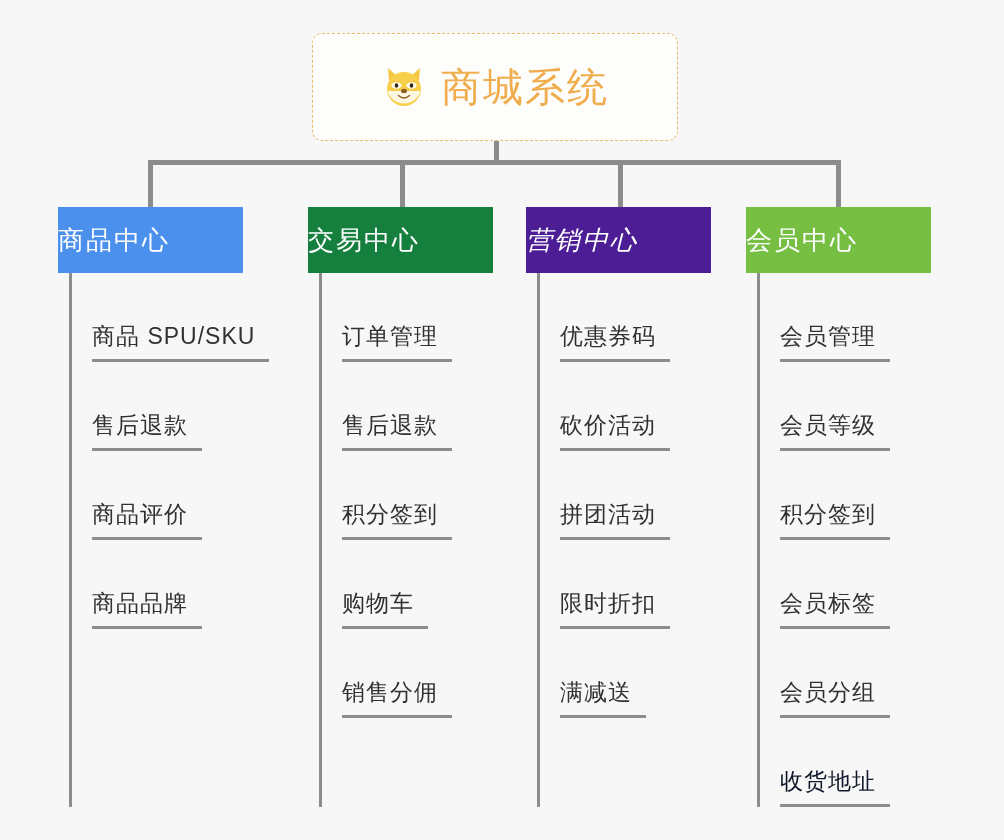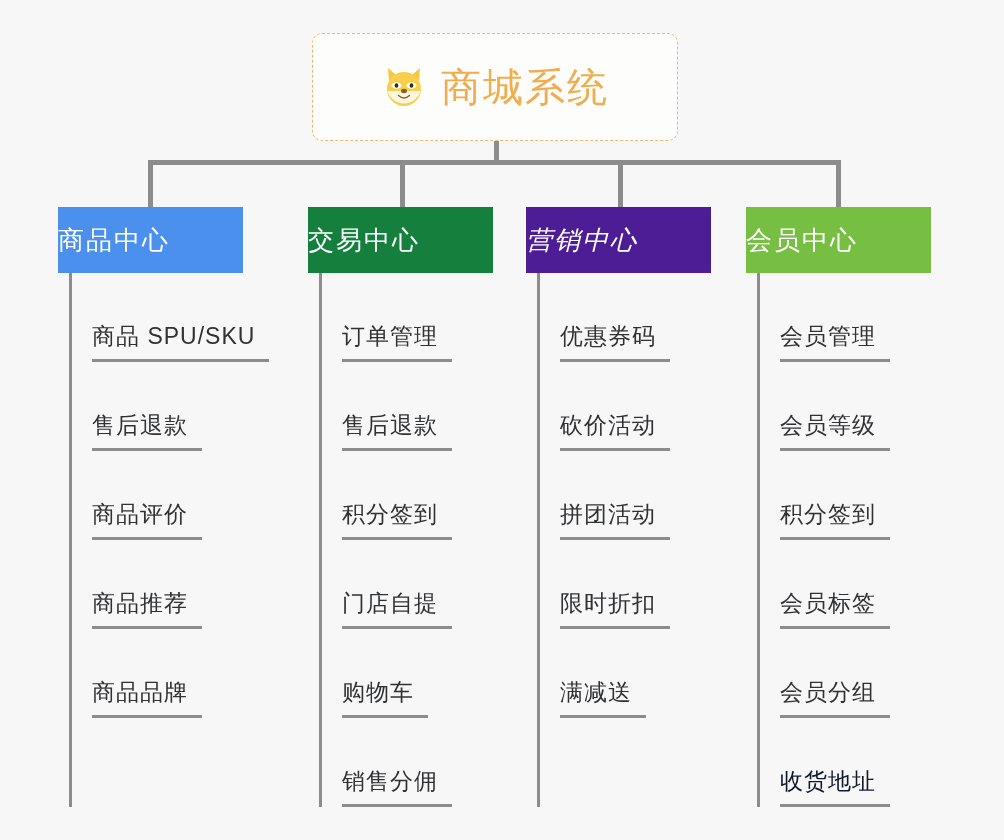--- a/index.html
+++ b/index.html
@@ -175,23 +175,20 @@
       <div class="leaf-item">
           <span class="leaf-label" style="border-bottom-color: rgb(140, 140, 140); color: rgb(48, 49, 51);">商品 SPU/SKU</span>
         </div>
       <div class="leaf-item">
           <span class="leaf-label" style="border-bottom-color: rgb(140, 140, 140); color: rgb(48, 49, 51);">售后退款</span>
         </div>
       <div class="leaf-item">
           <span class="leaf-label" style="border-bottom-color: rgb(140, 140, 140); color: rgb(48, 49, 51);">商品评价</span>
         </div>
       <div class="leaf-item">
-          <span class="leaf-label" style="border-bottom-color: rgb(140, 140, 140); color: rgb(48, 49, 51);">商品推荐</span>
-        </div>
-      <div class="leaf-item">
           <span class="leaf-label" style="border-bottom-color: rgb(140, 140, 140); color: rgb(48, 49, 51);">商品品牌</span>
         </div>
     </div>
   </div>
 
   <div class="column c1">
     <div class="cat-box" style="background: #15803d;">
       <span>交易中心</span>
     </div>
     <div class="leaf-list">
@@ -199,23 +196,20 @@
       <div class="leaf-item">
           <span class="leaf-label" style="border-bottom-color: rgb(140, 140, 140); color: rgb(48, 49, 51);">订单管理</span>
         </div>
       <div class="leaf-item">
           <span class="leaf-label" style="border-bottom-color: rgb(140, 140, 140); color: rgb(48, 49, 51);">售后退款</span>
         </div>
       <div class="leaf-item">
           <span class="leaf-label" style="border-bottom-color: rgb(140, 140, 140); color: rgb(48, 49, 51);">积分签到</span>
         </div>
       <div class="leaf-item">
-          <span class="leaf-label" style="border-bottom-color: rgb(140, 140, 140); color: rgb(48, 49, 51);">门店自提</span>
-        </div>
-      <div class="leaf-item">
           <span class="leaf-label" style="border-bottom-color: rgb(140, 140, 140); color: rgb(48, 49, 51);">购物车</span>
         </div>
       <div class="leaf-item">
           <span class="leaf-label" style="border-bottom-color: rgb(140, 140, 140); color: rgb(48, 49, 51);">销售分佣</span>
         </div>
     </div>
   </div>
 
   <div class="column c2">
     <div class="cat-box" style="background: #4c1d95; font-style: italic;">

